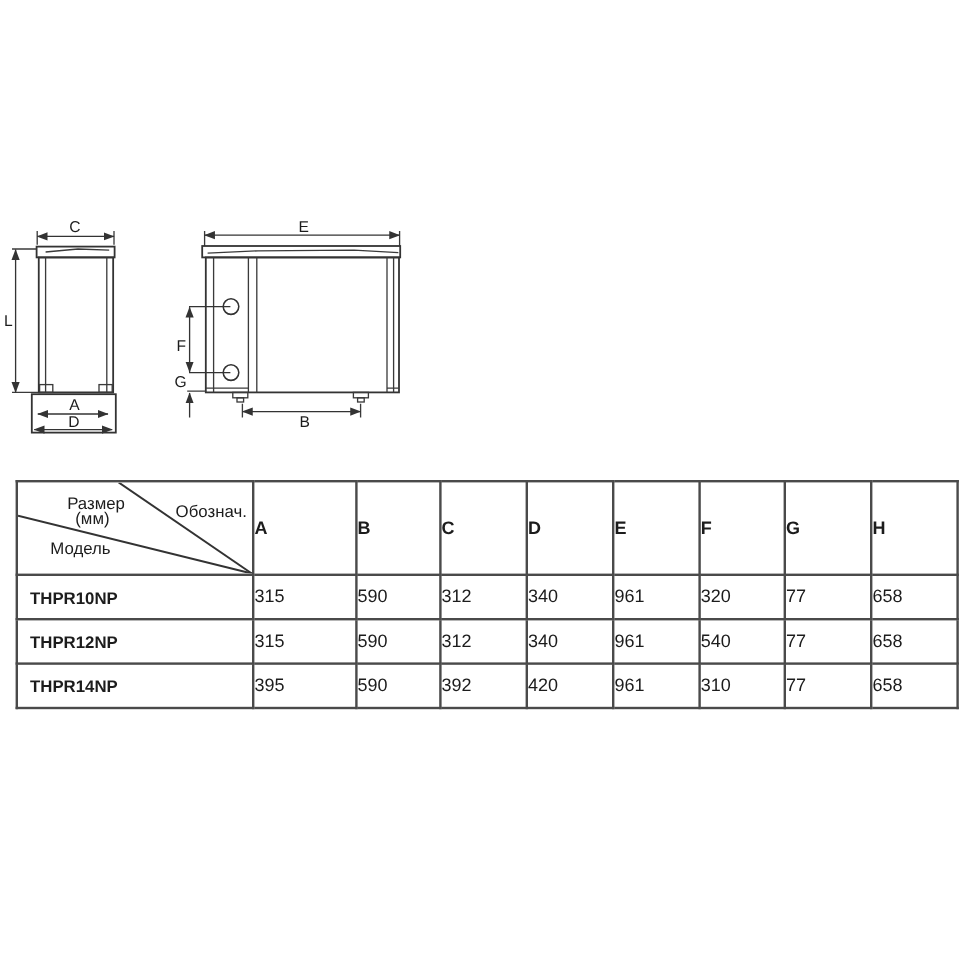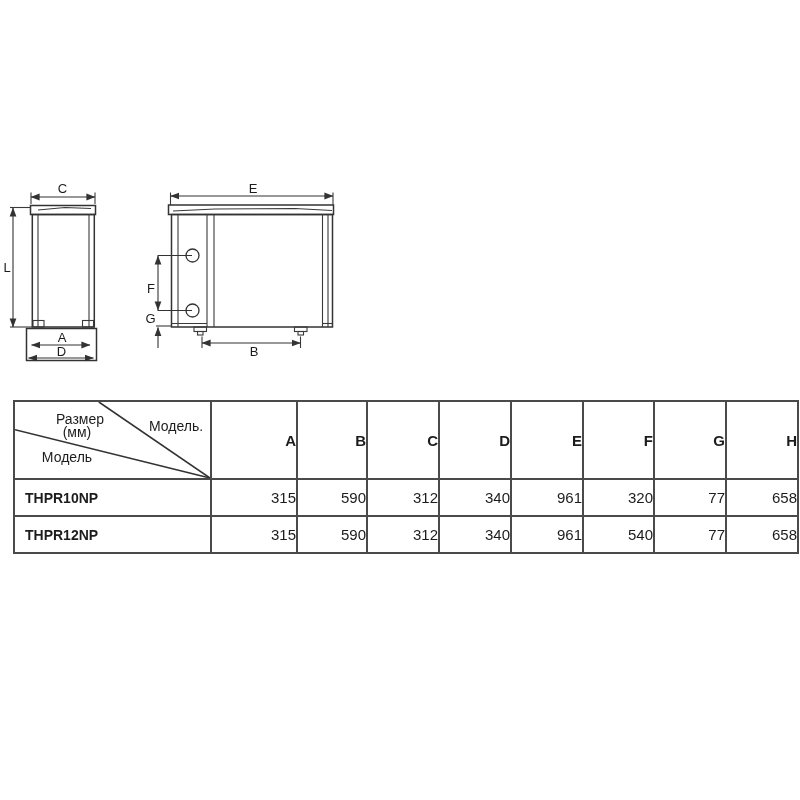--- a/index.html
+++ b/index.html
@@ -39,21 +39,21 @@
     left: 13px;
     top: 400px;
     width: 784px;
     border-collapse: collapse;
     table-layout: fixed;
     background: #ffffff;
   }
   .spec-table th, .spec-table td {
     border: 2px solid #4a4a4a;
     padding: 0;
-    text-align: right;
+    text-align: left;
     vertical-align: middle;
     font-size: 15px;
     color: #1c1c1c;
     overflow: hidden;
   }
   .spec-table thead tr { height: 78px; }
   .spec-table tbody tr { height: 37px; }
   .spec-table th.col-letter { font-weight: bold; font-size: 15px; }
   .spec-table td.model {
     text-align: left;
@@ -178,21 +178,21 @@
     </colgroup>
     <thead>
       <tr>
         <th class="corner-cell">
           <svg class="diag" viewBox="0 0 193 74" preserveAspectRatio="none" xmlns="http://www.w3.org/2000/svg">
             <line x1="83" y1="0" x2="193" y2="74" stroke="#333333" stroke-width="1.6"></line>
             <line x1="0" y1="27" x2="193" y2="74" stroke="#333333" stroke-width="1.6"></line>
           </svg>
           <span class="lbl size">Размер</span>
           <span class="lbl unit">(мм)</span>
-          <span class="lbl desig">Модель.</span>
+          <span class="lbl desig">Обознач.</span>
           <span class="lbl model">Модель</span>
         </th>
         <th class="col-letter">A</th>
         <th class="col-letter">B</th>
         <th class="col-letter">C</th>
         <th class="col-letter">D</th>
         <th class="col-letter">E</th>
         <th class="col-letter">F</th>
         <th class="col-letter">G</th>
         <th class="col-letter">H</th>
@@ -214,16 +214,27 @@
         <td class="model">THPR12NP</td>
         <td>315</td>
         <td>590</td>
         <td>312</td>
         <td>340</td>
         <td>961</td>
         <td>540</td>
         <td>77</td>
         <td>658</td>
       </tr>
+      <tr>
+        <td class="model">THPR14NP</td>
+        <td>395</td>
+        <td>590</td>
+        <td>392</td>
+        <td>420</td>
+        <td>961</td>
+        <td>310</td>
+        <td>77</td>
+        <td>658</td>
+      </tr>
     </tbody>
   </table>
 
 </div>
 
 </body></html>

